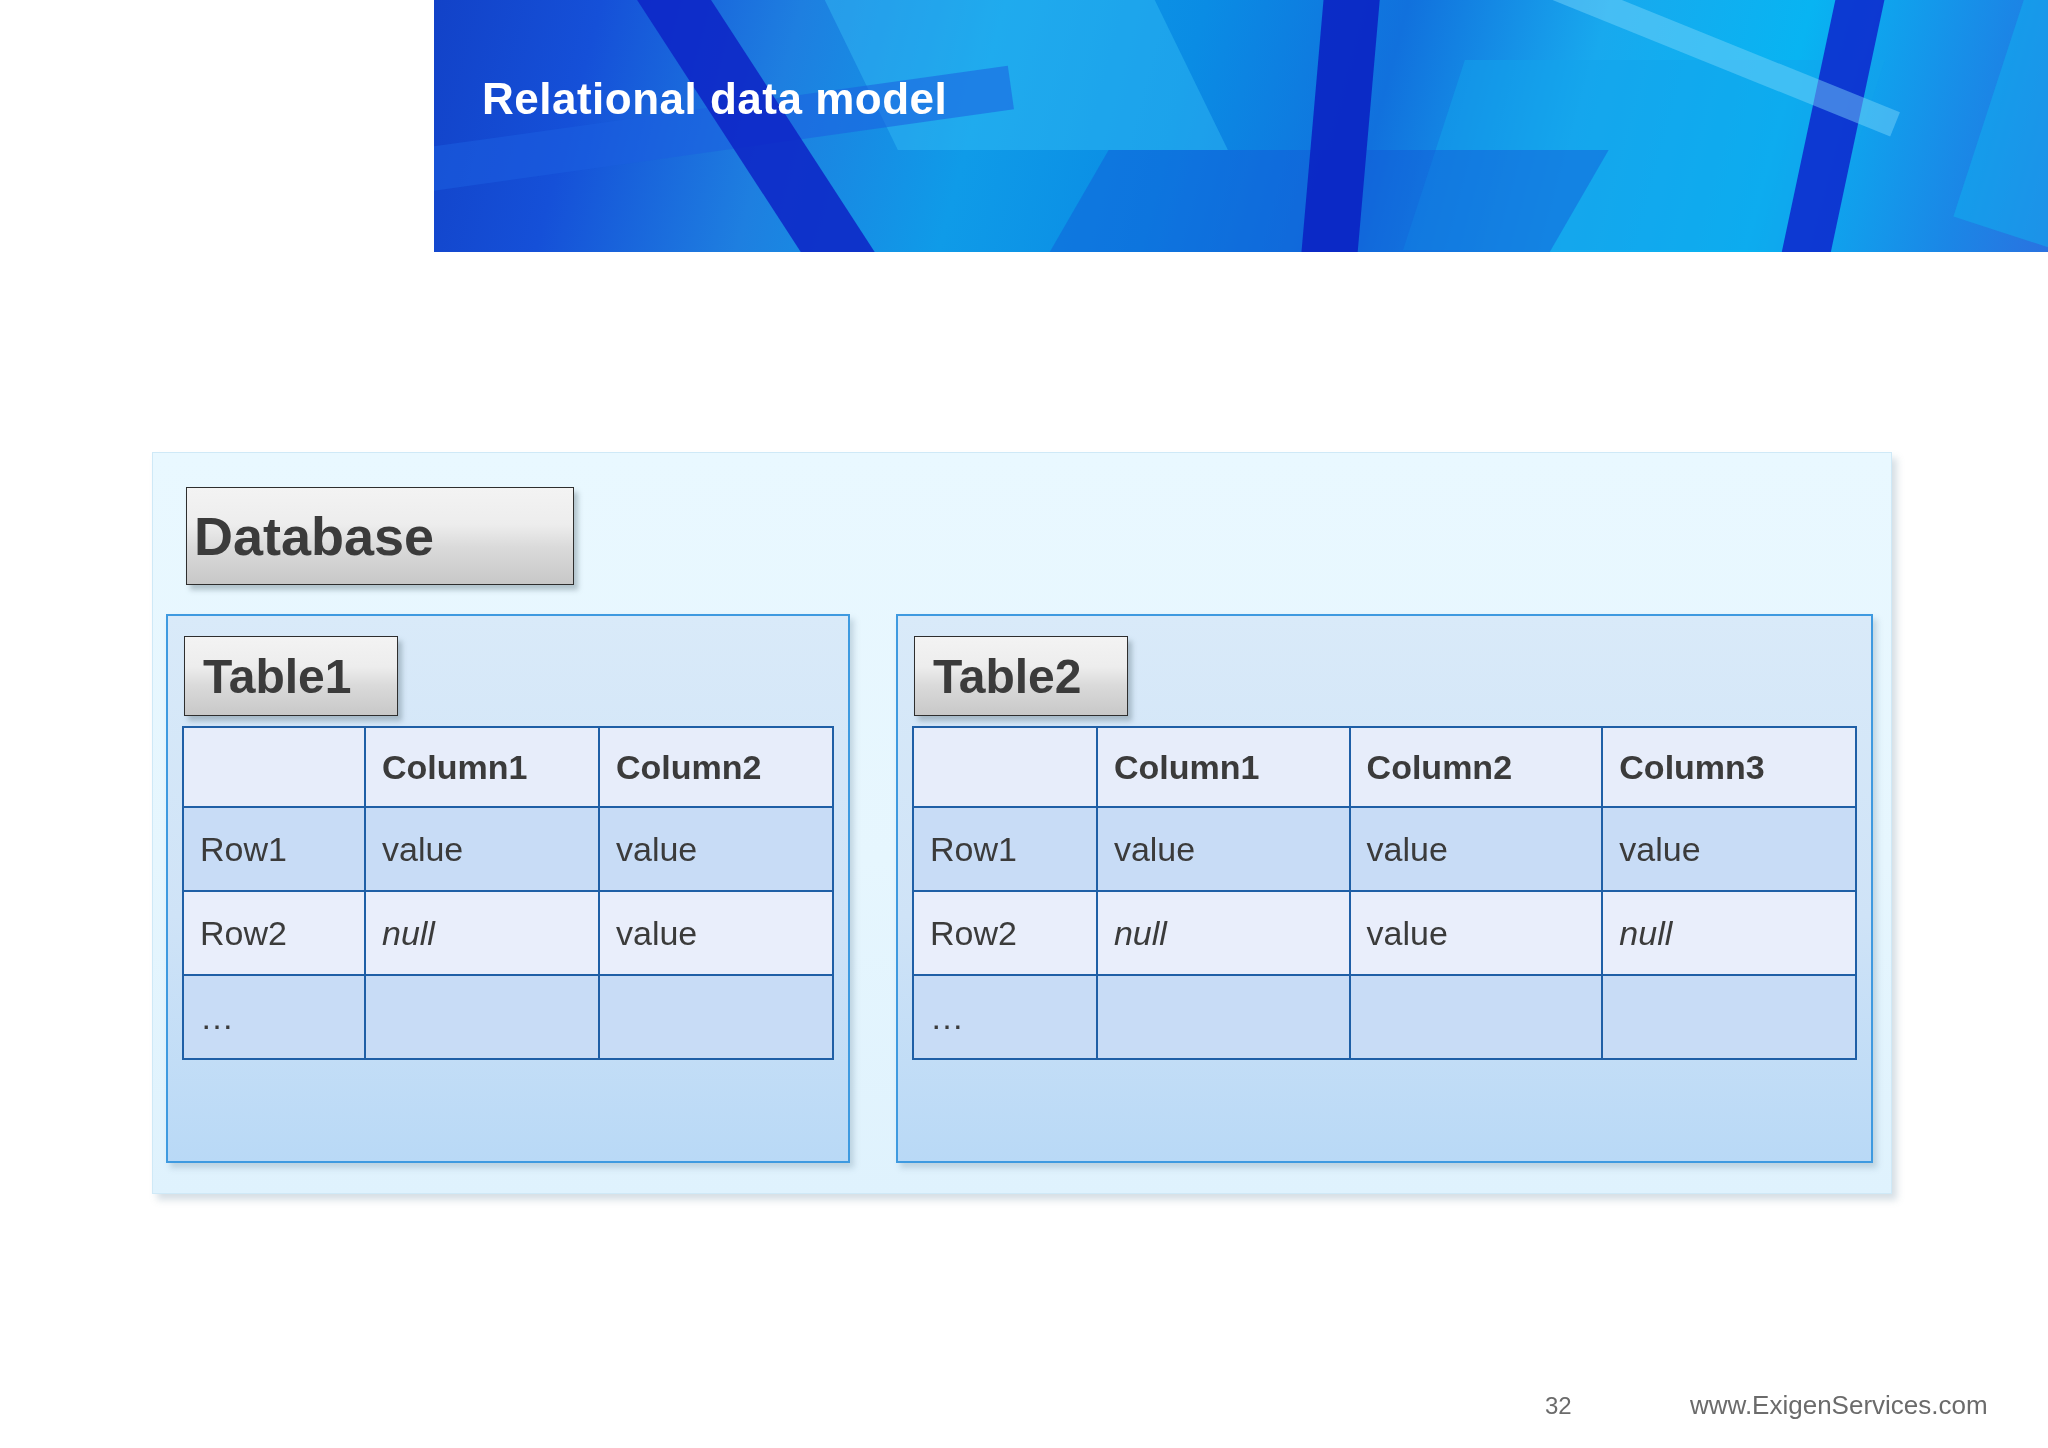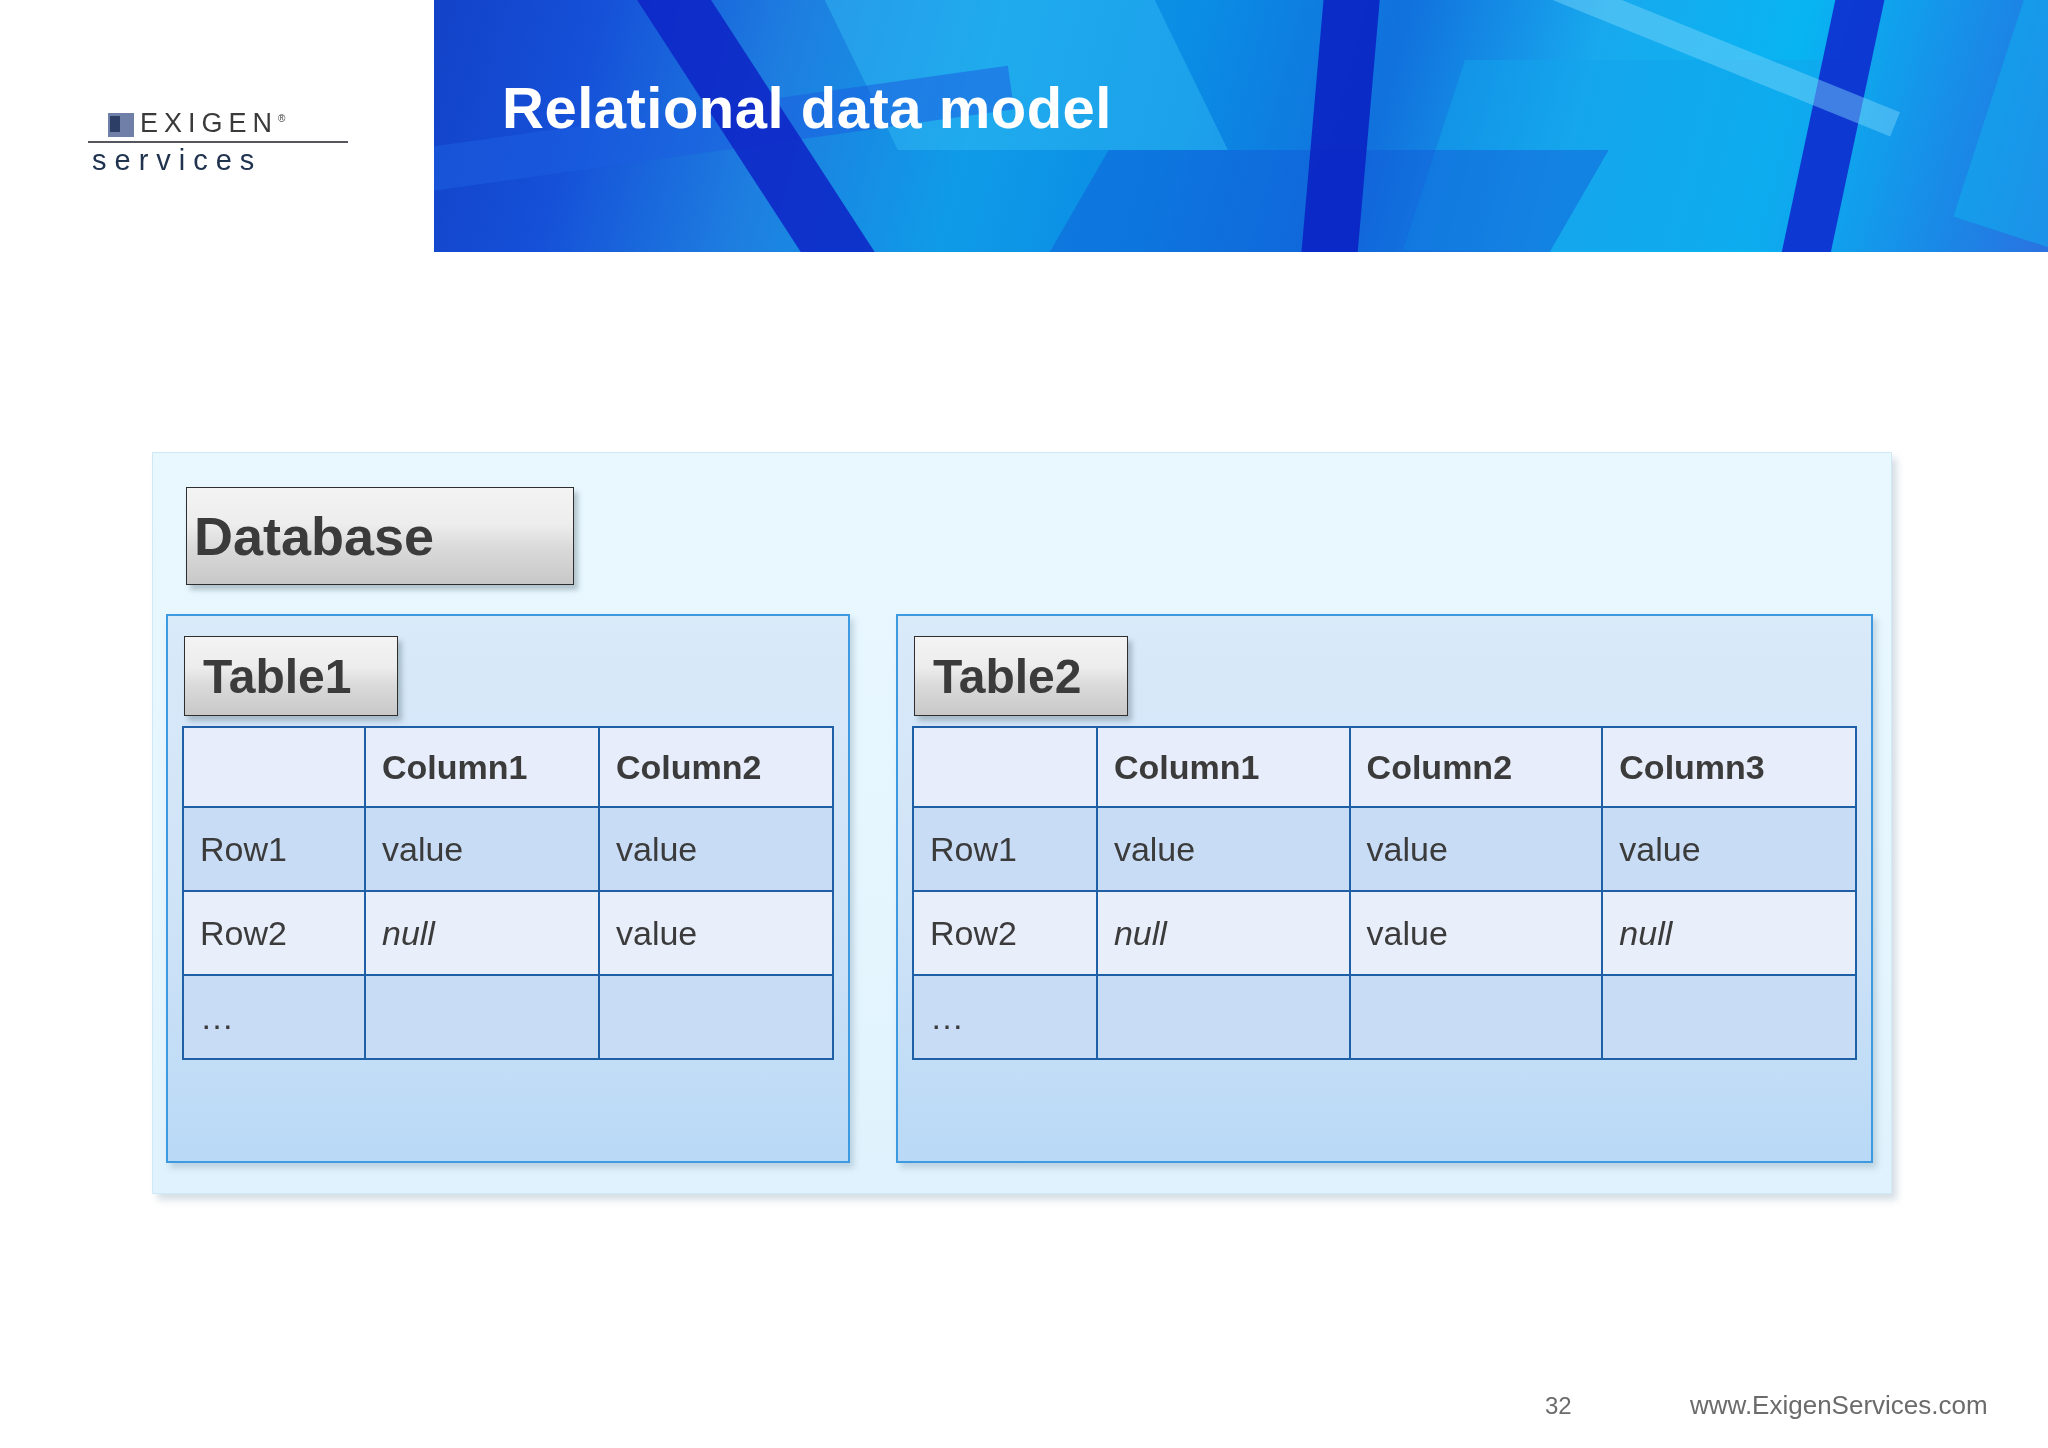--- a/index.html
+++ b/index.html
@@ -99,24 +99,24 @@
   .bs10 {
     left: 640px; top: 150px;
     width: 500px; height: 120px;
     transform: skewX(-30deg);
     background: #1158d6;
     opacity: 0.45;
   }
 
   .banner-title {
     position: absolute;
-    left: 68px;
+    left: 48px;
     top: 74px;
     color: #ffffff;
-    font-size: 58px;
+    font-size: 44px;
     font-weight: bold;
     letter-spacing: 0.5px;
     white-space: nowrap;
     z-index: 5;
   }
 
   
   .logo {
     position: absolute;
     left: 88px;
@@ -291,26 +291,20 @@
     <div class="banner-shape bs10"></div>
     <div class="banner-shape bs4"></div>
     <div class="banner-shape bs1"></div>
     <div class="banner-shape bs2"></div>
     <div class="banner-shape bs3"></div>
     <div class="banner-shape bs5"></div>
 
     <div class="banner-title">Relational data model</div>
   </div>
 
-  <div class="logo">
-    <div class="logo-mark"></div>
-    <div class="logo-word"><span>EXIGEN</span><span class="logo-reg">®</span></div>
-    <div class="logo-rule"></div>
-    <div class="logo-sub">services</div>
-  </div>
 
   <div class="db-container">
 
     <div class="chip chip-db">Database</div>
 
     <div class="table-panel panel-1">
       <div class="chip chip-tbl">Table1</div>
       <table class="grid">
         <thead>
           <tr>

